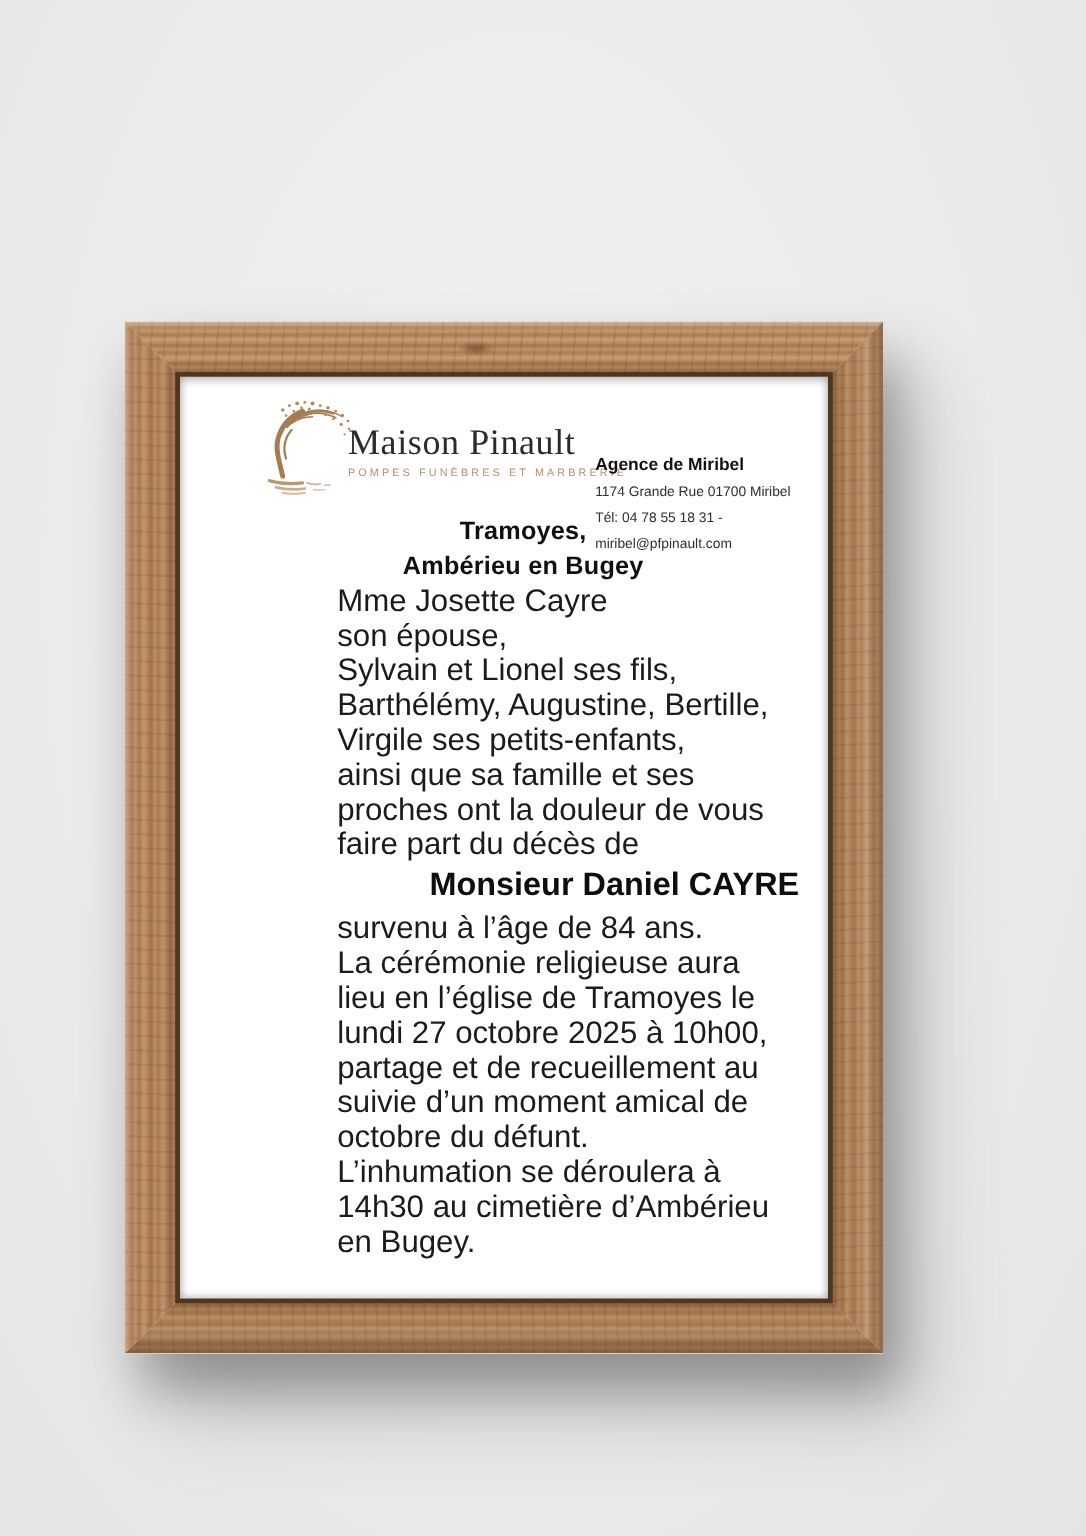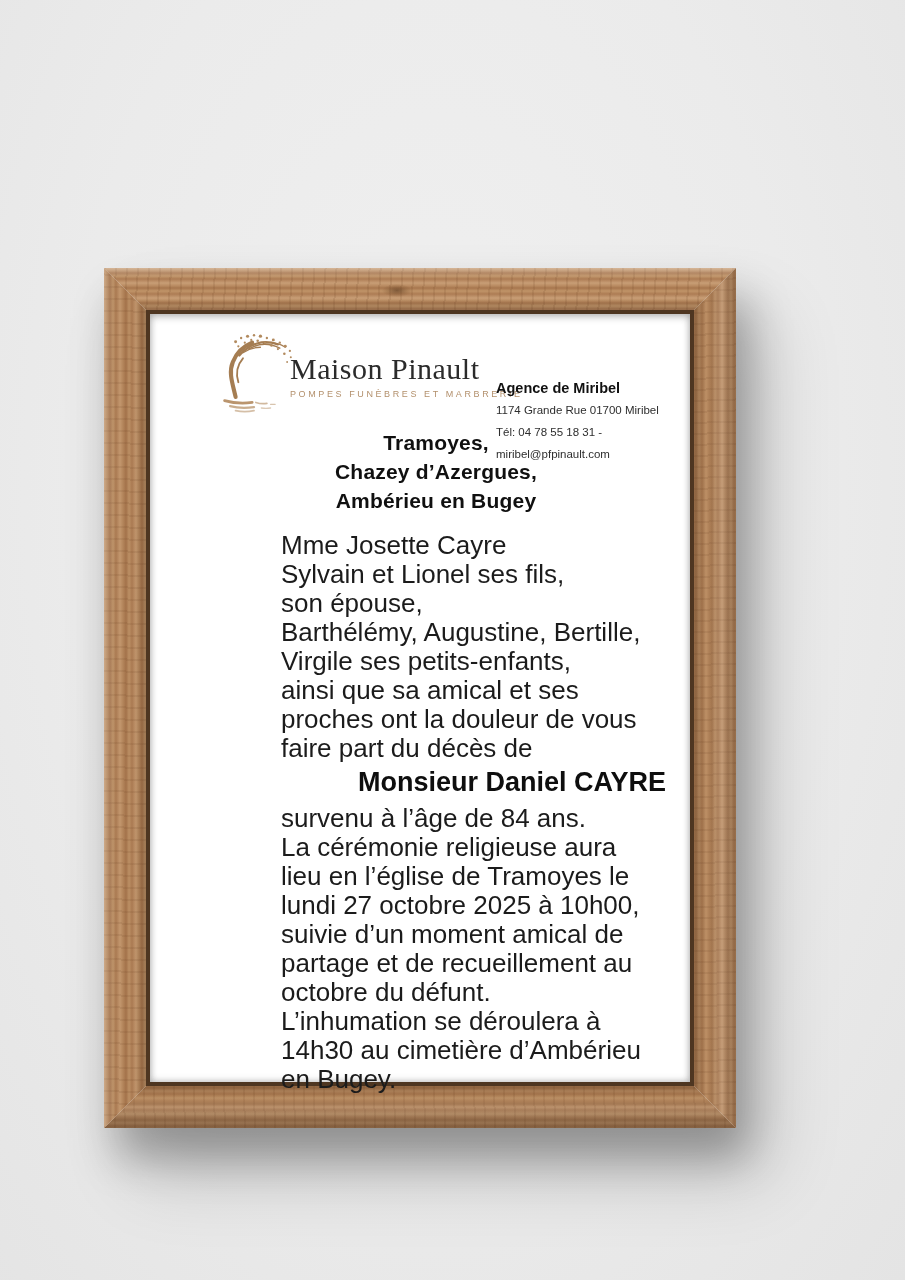--- a/index.html
+++ b/index.html
@@ -74,21 +74,21 @@
     letter-spacing:0.5px;white-space:nowrap;
   }
   .brand-tagline{
     font-size:9px;letter-spacing:2.6px;color:#b3906c;margin-top:3px;white-space:nowrap;
   }
   .agency{position:absolute;left:290px;top:14px;line-height:22px;}
   .agency-name{font-size:14.5px;font-weight:700;color:#111;margin-top:39px;}
   .agency-line{font-size:11.5px;color:#2e2e2e;}
 
   .title{margin-top:8px;text-align:center;font-weight:700;font-size:21px;line-height:29px;color:#101010;letter-spacing:0.2px;}
-  .body{margin-top:16px;padding-left:75px;font-size:26px;line-height:29px;color:#1b1b1b;}
+  .body{margin-top:0;padding-left:75px;font-size:26px;line-height:29px;color:#1b1b1b;}
   .body .line{white-space:nowrap;}
   .deceased{
     margin:5px 0 7px -75px;text-align:right;font-weight:700;font-size:27px;color:#0e0e0e;white-space:nowrap;
   }
 </style>
 </head>
 <body>
 
 <div class="stage">
   <div class="frame">
@@ -150,42 +150,41 @@
           </div>
           <div class="agency">
             <div class="agency-name">Agence de Miribel</div>
             <div class="agency-line">1174 Grande Rue 01700 Miribel</div>
             <div class="agency-line">Tél: 04 78 55 18 31 - miribel@pfpinault.com</div>
           </div>
         </div>
 
         <div class="title">
           <div>Tramoyes,</div>
-          <div>Chazey d’Azergues,</div>
           <div>Ambérieu en Bugey</div>
         </div>
 
         <div class="body">
           <div class="line">Mme Josette Cayre</div>
+          <div class="line">son épouse,</div>
           <div class="line">Sylvain et Lionel ses fils,</div>
-          <div class="line">son épouse,</div>
           <div class="line">Barthélémy, Augustine, Bertille,</div>
           <div class="line">Virgile ses petits-enfants,</div>
-          <div class="line">ainsi que sa amical et ses</div>
+          <div class="line">ainsi que sa famille et ses</div>
           <div class="line">proches ont la douleur de vous</div>
           <div class="line">faire part du décès de</div>
 
           <div class="line deceased">Monsieur Daniel CAYRE</div>
 
           <div class="line">survenu à l’âge de 84 ans.</div>
           <div class="line">La cérémonie religieuse aura</div>
           <div class="line">lieu en l’église de Tramoyes le</div>
           <div class="line">lundi 27 octobre 2025 à 10h00,</div>
+          <div class="line">partage et de recueillement au</div>
           <div class="line">suivie d’un moment amical de</div>
-          <div class="line">partage et de recueillement au</div>
           <div class="line">octobre du défunt.</div>
           <div class="line">L’inhumation se déroulera à</div>
           <div class="line">14h30 au cimetière d’Ambérieu</div>
           <div class="line">en Bugey.</div>
         </div>
 
       </div>
     </div>
   </div>
 </div>

